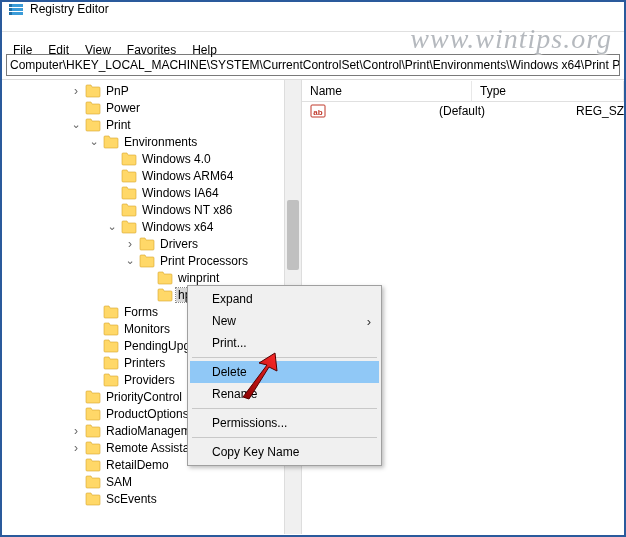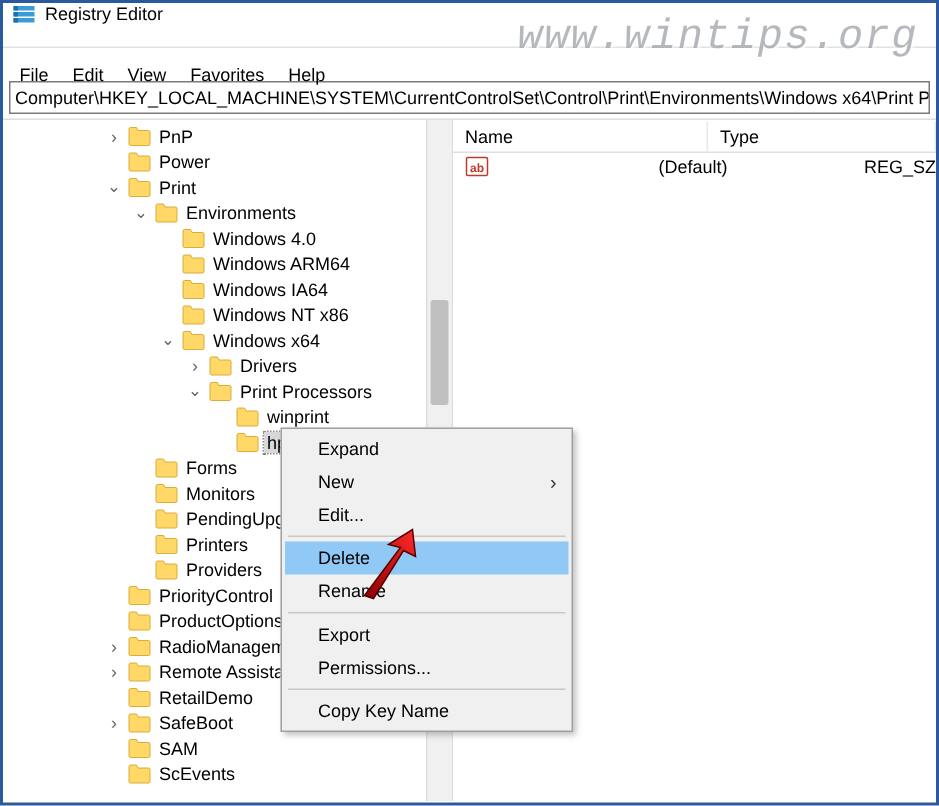--- a/index.html
+++ b/index.html
@@ -167,24 +167,24 @@
       font-size: 13px;
       color: #333;
     }
     .cm-sep {
       height: 1px;
       background: #c8c8c8;
       margin: 3px 2px;
     }
     .watermark {
       position: absolute;
-      top: 8px; right: 12px;
+      top: 21px; right: 12px;
       font-size: 28px;
       color: rgba(120,128,136,0.55);
-      font-family: Liberation Mono, monospace;
+      font-family: Liberation Serif, serif;
       font-style: italic;
       letter-spacing: 1px;
       pointer-events: none;
       z-index: 100;
       text-shadow: 1px 1px 2px rgba(255,255,255,0.9), 0 0 4px rgba(255,255,255,0.8);
       margin-left: 42px;
     }
     .arrow-cursor {
       position: absolute;
       left: 235px;
@@ -477,30 +477,20 @@
         </div>
         <div class="tree-row">
           <span class="indent"></span>
           <span class="indent"></span>
           <span class="indent"></span>
           <span class="expander none"></span>
           <span class="folder-icon"><svg width="16" height="14" viewBox="0 0 16 14">
               <path d="M1 3 L1 12 Q1 13 2 13 L14 13 Q15 13 15 12 L15 4 Q15 3 14 3 L7 3 L6 1 L2 1 Q1 1 1 2 Z" fill="#ffd868" stroke="#d6a52a" stroke-width="0.6"></path>
             </svg></span>
           <span class="tree-label">RetailDemo</span>
-        </div>
-        <div class="tree-row">
-          <span class="indent"></span>
-          <span class="indent"></span>
-          <span class="indent"></span>
-          <span class="expander closed"></span>
-          <span class="folder-icon"><svg width="16" height="14" viewBox="0 0 16 14">
-              <path d="M1 3 L1 12 Q1 13 2 13 L14 13 Q15 13 15 12 L15 4 Q15 3 14 3 L7 3 L6 1 L2 1 Q1 1 1 2 Z" fill="#ffd868" stroke="#d6a52a" stroke-width="0.6"></path>
-            </svg></span>
-          <span class="tree-label">SafeBoot</span>
         </div>
         <div class="tree-row">
           <span class="indent"></span>
           <span class="indent"></span>
           <span class="indent"></span>
           <span class="expander none"></span>
           <span class="folder-icon"><svg width="16" height="14" viewBox="0 0 16 14">
               <path d="M1 3 L1 12 Q1 13 2 13 L14 13 Q15 13 15 12 L15 4 Q15 3 14 3 L7 3 L6 1 L2 1 Q1 1 1 2 Z" fill="#ffd868" stroke="#d6a52a" stroke-width="0.6"></path>
             </svg></span>
           <span class="tree-label">SAM</span>
@@ -534,26 +524,25 @@
           <span class="cell name">(Default)</span>
           <span class="cell type">REG_SZ</span>
         </div>
       </div>
   </div>
 </div>
 
 <div class="context-menu" id="context-menu">
     <div class="cm-item">Expand</div>
     <div class="cm-item has-sub">New</div>
-    <div class="cm-item">Edit...</div>
+    <div class="cm-item">Print...</div>
     <div class="cm-sep"></div>
     <div class="cm-item highlight">Delete</div>
     <div class="cm-item">Rename</div>
     <div class="cm-sep"></div>
-    <div class="cm-item">Export</div>
     <div class="cm-item">Permissions...</div>
     <div class="cm-sep"></div>
     <div class="cm-item">Copy Key Name</div>
   </div>
 
 <div class="watermark">www.wintips.org</div>
 
 <svg class="arrow-cursor" width="52" height="52" viewBox="0 0 52 52">
   <defs>
     <linearGradient id="redg" x1="0" y1="1" x2="1" y2="0">

